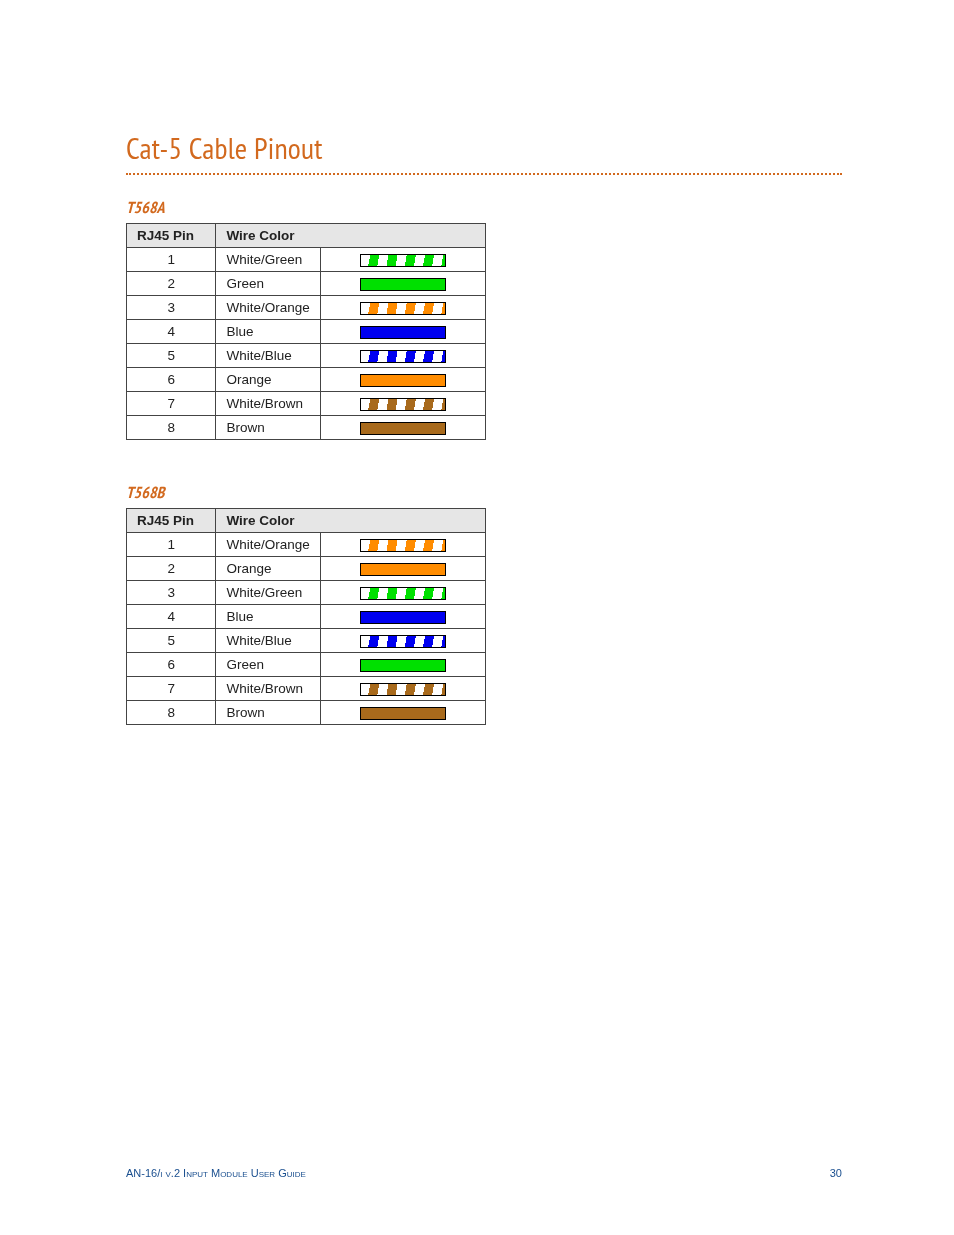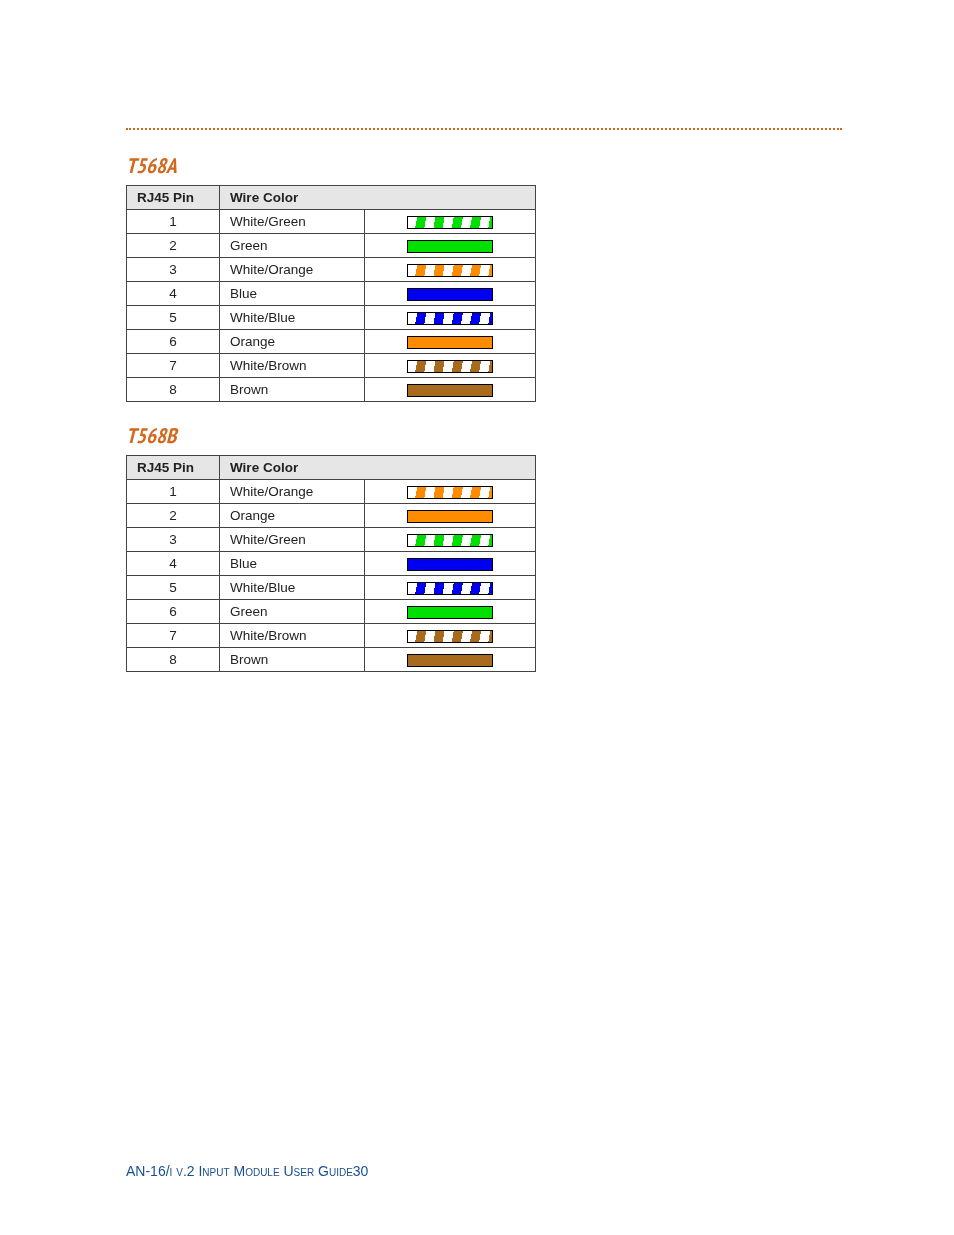--- a/index.html
+++ b/index.html
@@ -11,25 +11,25 @@
   .page { padding:128px 112px 0 126px; }
   h1.title {
     font-family:"PT Sans Narrow","Segoe UI",Arial,sans-serif;
     font-weight:400; color:#d2691e; font-size:30px;
     margin:0 0 6px 0; letter-spacing:.2px;
   }
   .rule { border:0; border-top:2px dotted #d2691e; margin:0 0 22px 0; }
   p.intro { font-size:14px; line-height:1.4; margin:0 0 22px 0; text-align:justify; }
   .sub {
     font-family:"PT Sans Narrow","Segoe UI",Arial,sans-serif;
-    color:#d2691e; font-style:italic; font-size:21px; font-weight:600;
+    color:#d2691e; font-style:italic; font-size:16px; font-weight:600;
     margin:18px 0 6px 0;
   }
   table.pinout {
-    border-collapse:collapse; width:410px; font-size:13.5px;
+    border-collapse:collapse; width:360px; font-size:13.5px;
   }
   table.pinout th, table.pinout td {
     border:1px solid #444; padding:4px 10px;
   }
   table.pinout th {
     background:#e6e6e6; font-weight:700; text-align:left;
   }
   table.pinout th.pin { width:72px; }
   table.pinout td.pin { text-align:center; }
   table.pinout td.swatch-cell { text-align:center; width:150px; }
@@ -38,31 +38,32 @@
     border:1.5px solid #000; vertical-align:middle;
   }
   .solid-green  { background:#00e000; }
   .solid-orange { background:#ff8c00; }
   .solid-blue   { background:#0000f0; }
   .solid-brown  { background:#a86a1c; }
   .stripe-green  { background:repeating-linear-gradient(100deg,#fff 0 9px,#00e000 9px 18px); }
   .stripe-orange { background:repeating-linear-gradient(100deg,#fff 0 9px,#ff8c00 9px 18px); }
   .stripe-blue   { background:repeating-linear-gradient(100deg,#fff 0 9px,#0000f0 9px 18px); }
   .stripe-brown  { background:repeating-linear-gradient(100deg,#fff 0 9px,#a86a1c 9px 18px); }
-  .block2 { margin-top:20px; }
+  .block2 { margin-top:42px; }
   .footer {
     position:absolute; left:126px; right:112px; bottom:56px;
-    display:flex; 
-    font-size:14px; color:#1a4f8f; font-variant:small-caps;
+    display:flex; justify-content:space-between;
+    font-size:11px; color:#1a4f8f; font-variant:small-caps;
   }
 </style>
 </head>
 <body>
 
 <div class="page">
+  <h1 class="title">Cat-5 Cable Pinout</h1>
   <hr class="rule">
 
   <div class="sub">T568A</div>
   <table class="pinout">
     <thead>
       <tr>
         <th class="pin">RJ45 Pin</th>
         <th colspan="2">Wire Color</th>
       </tr>
     </thead>

